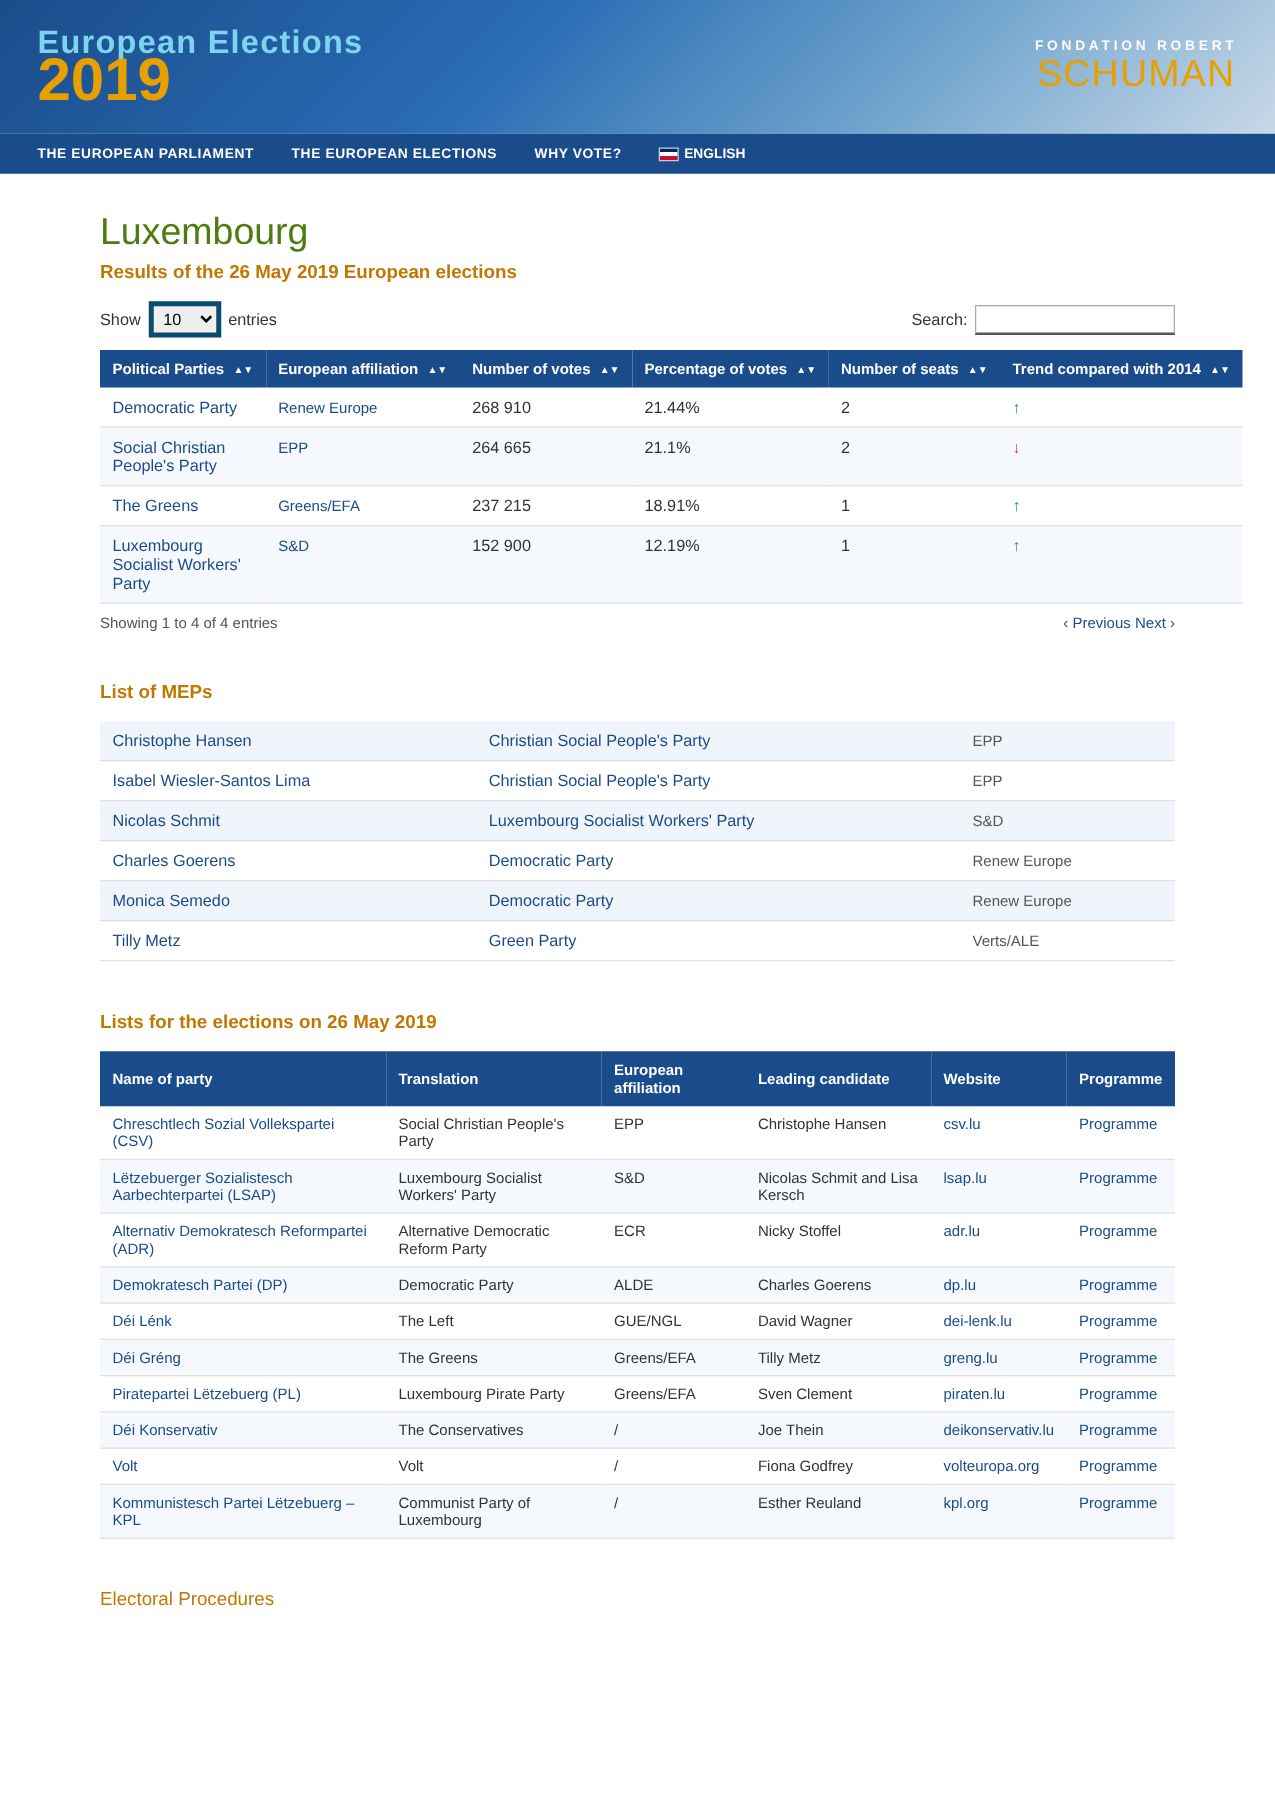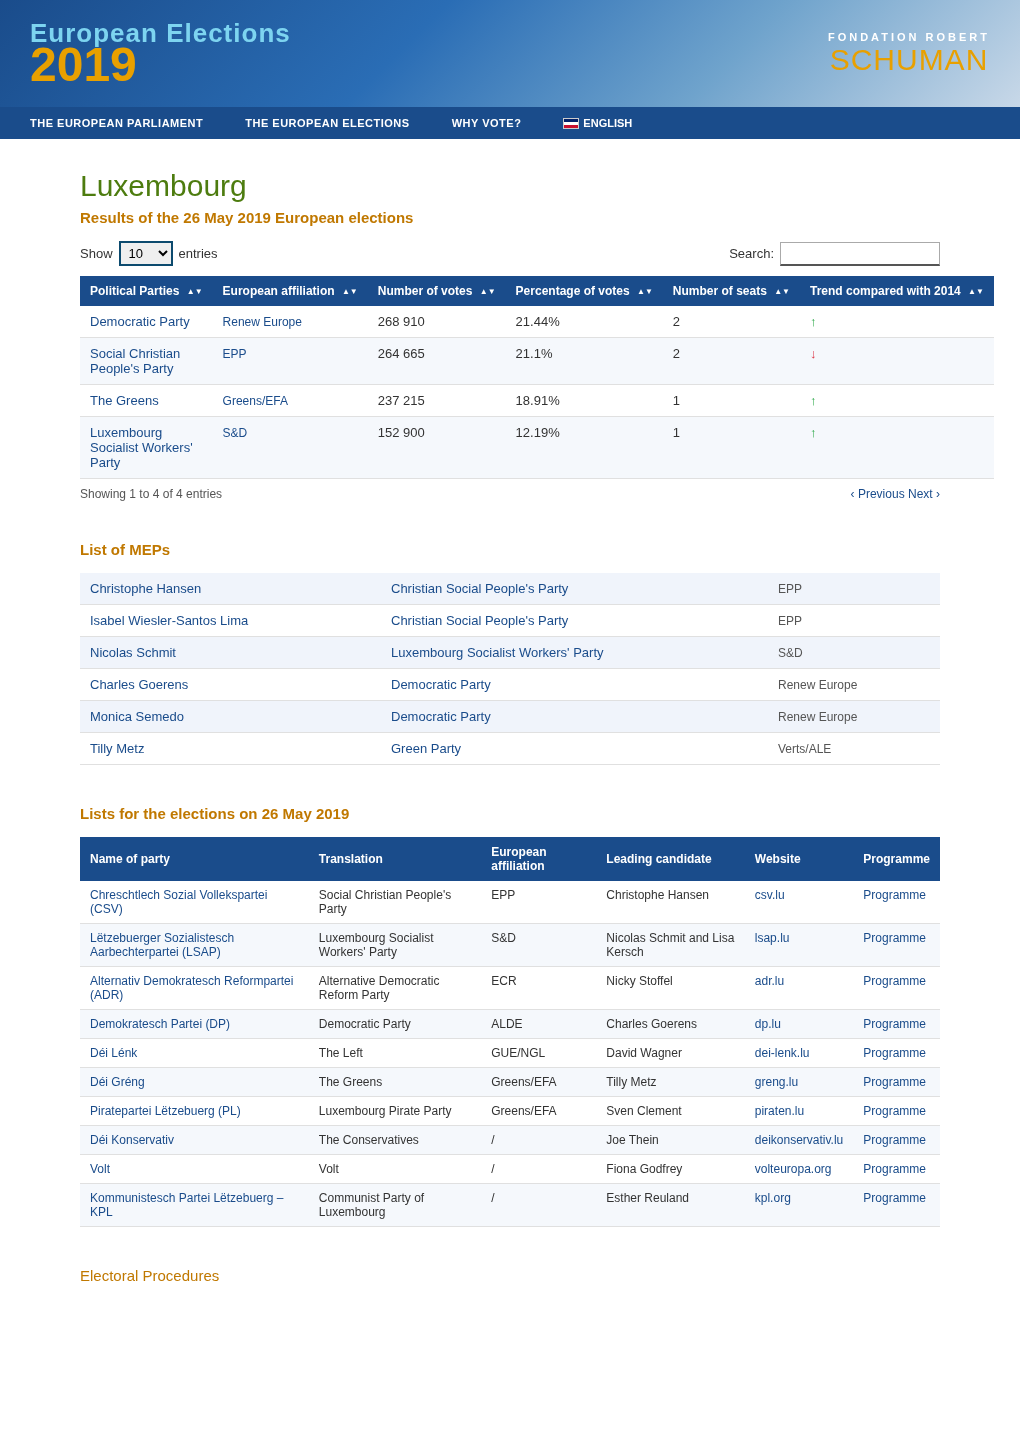--- a/index.html
+++ b/index.html
@@ -30,21 +30,21 @@
       font-weight: 900;
       line-height: 1;
       margin-top: -8px;
     }
 
     
     .navbar {
       background: #1a4c8b;
       padding: 10px 30px;
       display: flex;
-      gap: 42px;
+      gap: 30px;
       align-items: center;
     }
     .navbar a {
       color: #fff;
       text-decoration: none;
       font-size: 11px;
       font-weight: bold;
       letter-spacing: 0.5px;
       text-transform: uppercase;
     }
@@ -94,21 +94,21 @@
     }
     .show-entries {
       display: flex;
       align-items: center;
       gap: 6px;
       font-size: 13px;
     }
     .show-entries select {
       padding: 2px 4px;
       font-size: 13px;
-      border: 2px solid #0c4a6e;
+      border: 4px solid #0c4a6e;
     }
     .search-box {
       display: flex;
       align-items: center;
       gap: 6px;
       font-size: 13px;
     }
     .search-box input {
       padding: 3px 6px;
       border: 1px solid #aaa;

